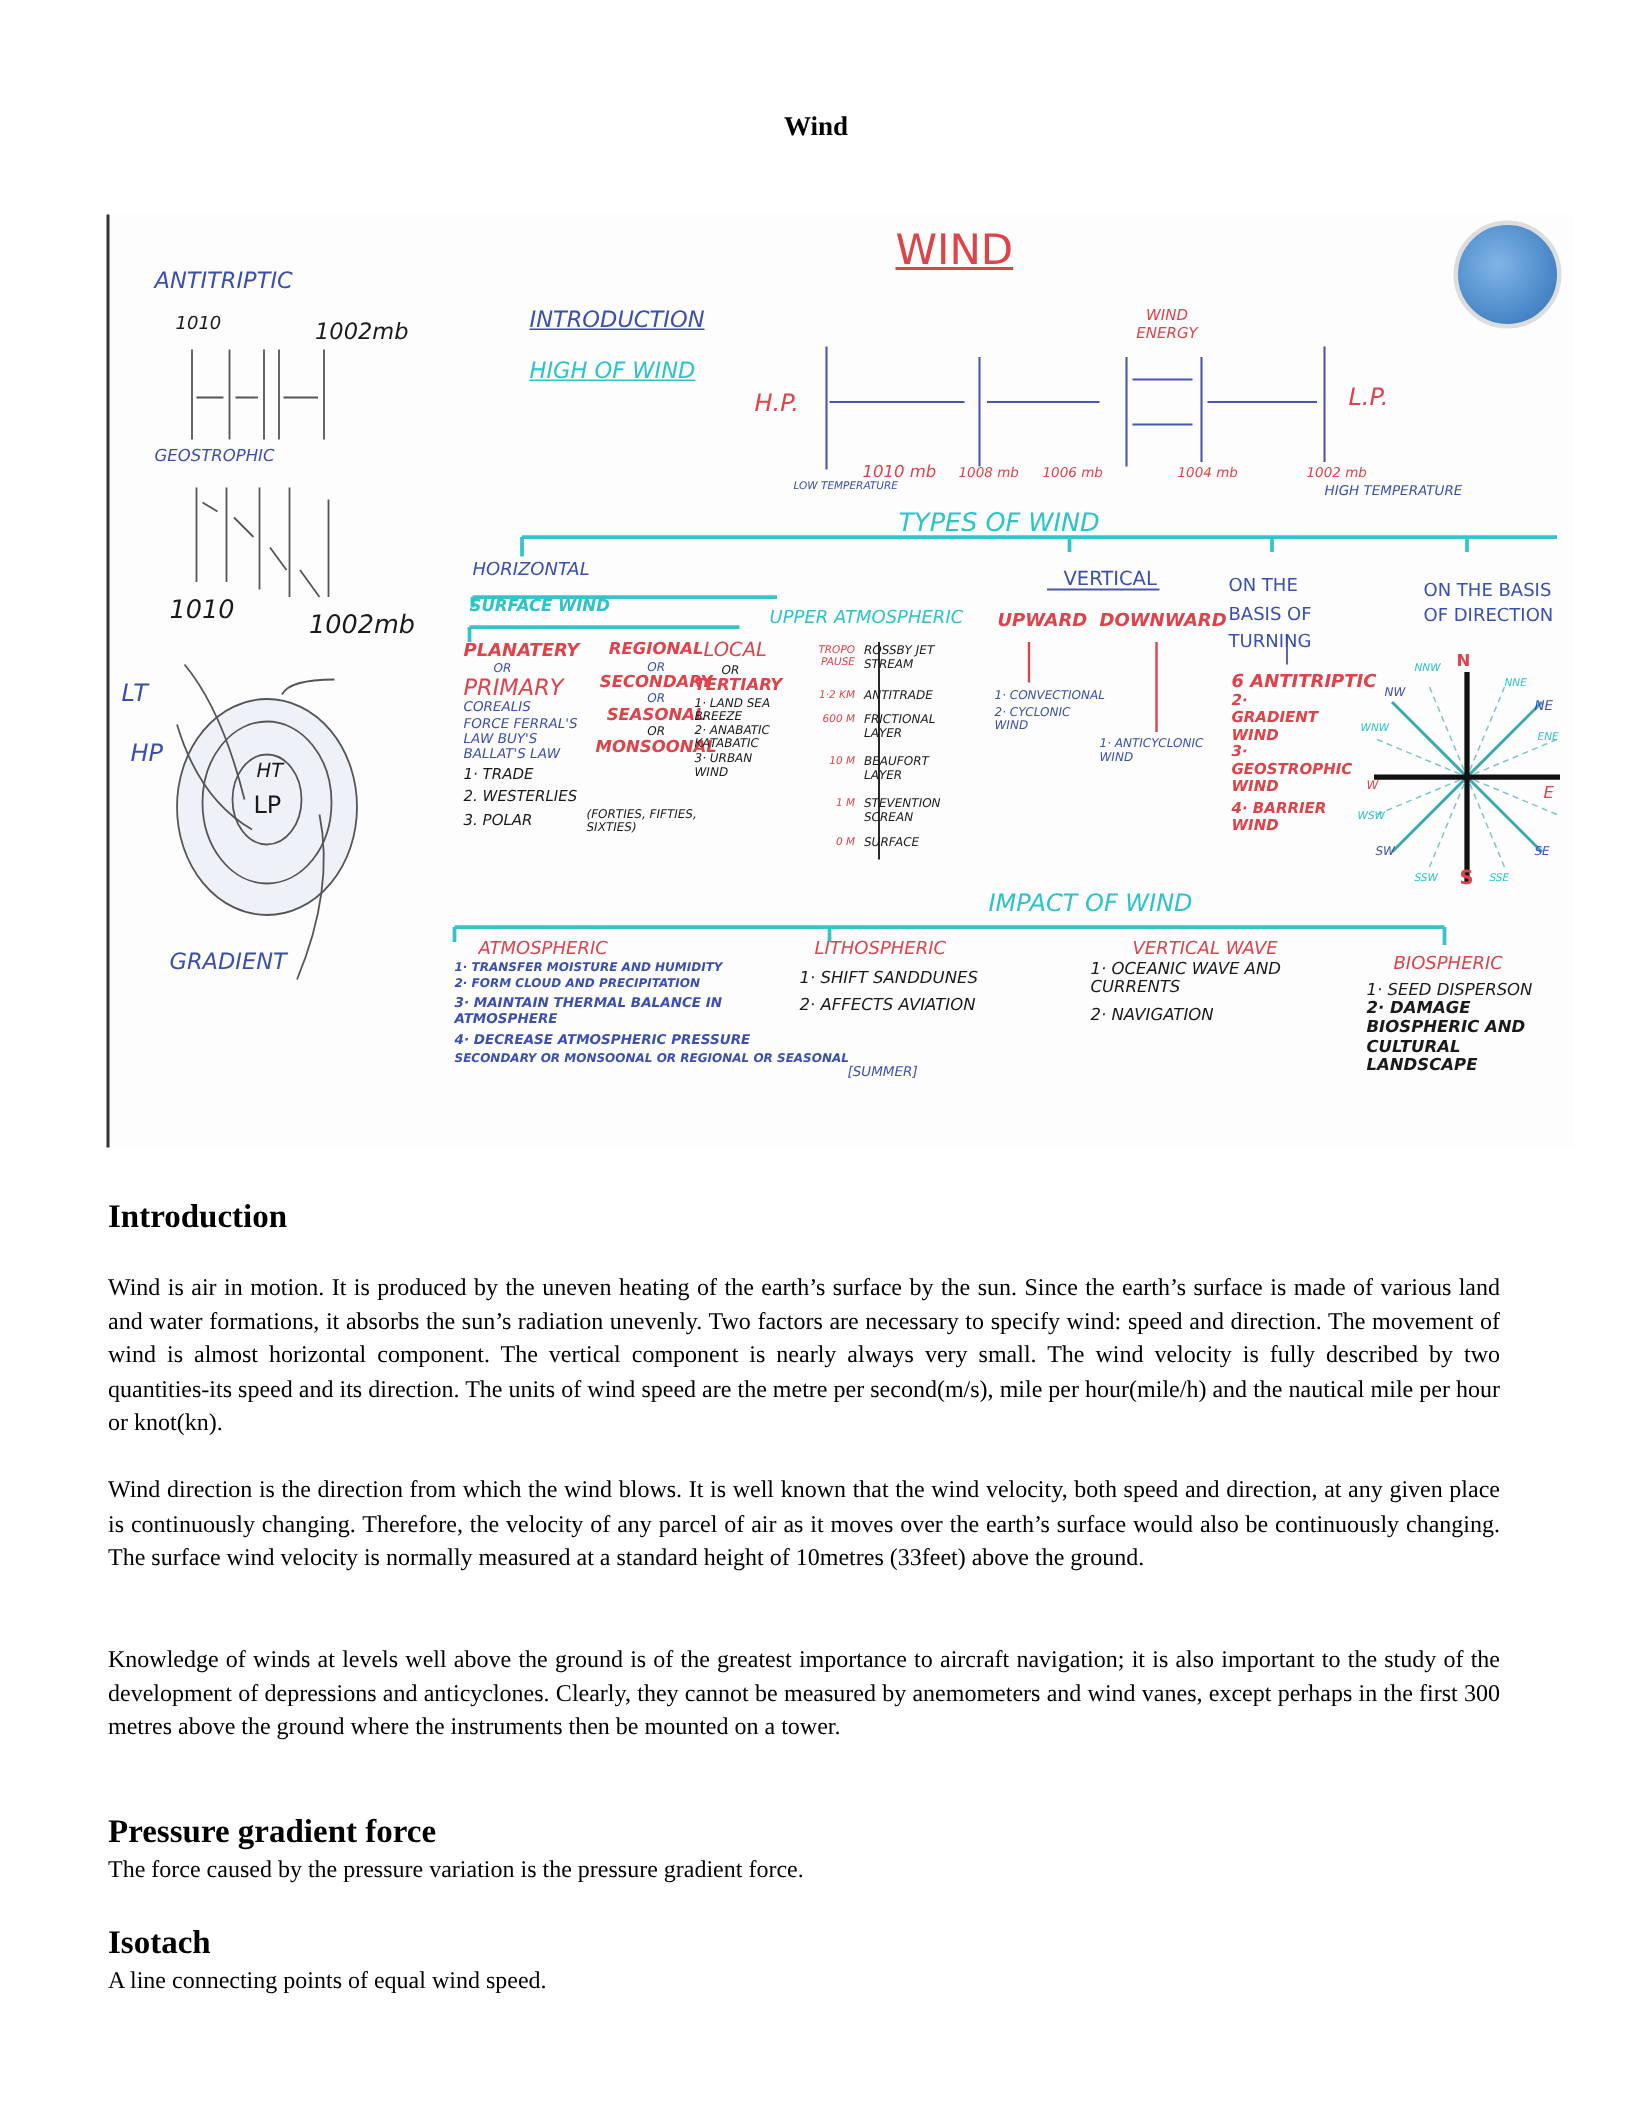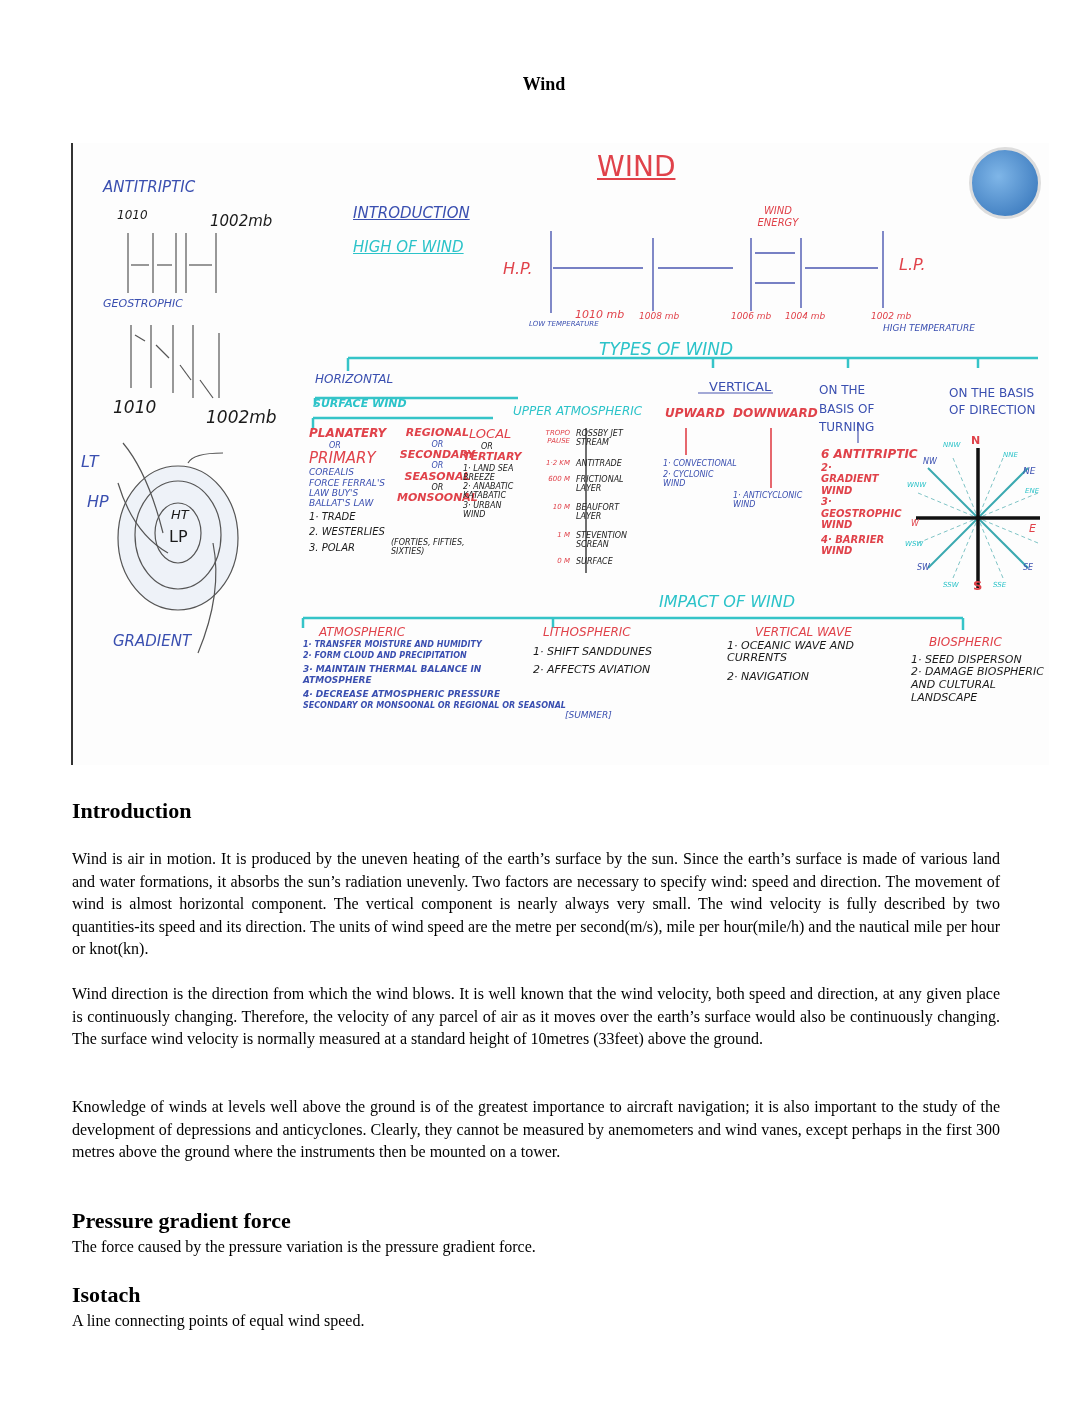--- a/index.html
+++ b/index.html
@@ -123,21 +123,21 @@
   <div class="hw blue" style="left:40px;top:490px;font-size:15px;">GRADIENT</div>
 
   <div class="hw blue ul" style="left:280px;top:62px;font-size:15px;">INTRODUCTION</div>
   <div class="hw cyan ul" style="left:280px;top:96px;font-size:15px;">HIGH OF WIND</div>
 
   <div class="hw red" style="left:430px;top:117px;font-size:16px;">H.P.</div>
   <div class="hw red" style="left:826px;top:113px;font-size:16px;">L.P.</div>
   <div class="hw red" style="left:680px;top:62px;font-size:10px;white-space:normal;width:50px;text-align:center;">WIND ENERGY</div>
   <div class="hw red" style="left:466px;top:166px;font-size:11px;margin-left:36px;">1010 mb</div>
   <div class="hw red" style="left:566px;top:168px;font-size:9px;">1008 mb</div>
-  <div class="hw red" style="left:658px;top:168px;font-size:9px;">1006 mb</div>
+  <div class="hw red" style="left:622px;top:168px;font-size:9px;">1006 mb</div>
   <div class="hw red" style="left:712px;top:168px;font-size:9px;">1004 mb</div>
   <div class="hw red" style="left:798px;top:168px;font-size:9px;">1002 mb</div>
   <div class="hw blue" style="left:456px;top:177px;font-size:7px;">LOW TEMPERATURE</div>
   <div class="hw blue" style="left:810px;top:180px;font-size:9px;">HIGH TEMPERATURE</div>
 
   <div class="hw cyan" style="left:526px;top:197px;font-size:17px;">TYPES OF WIND</div>
   <div class="hw blue" style="left:242px;top:230px;font-size:12px;">HORIZONTAL</div>
   <div class="hw cyan" style="left:240px;top:255px;font-size:11px;font-weight:bold;">SURFACE WIND</div>
   <div class="hw cyan" style="left:440px;top:262px;font-size:12px;">UPPER ATMOSPHERIC</div>
 
@@ -253,21 +253,21 @@
 
   <div style="position:absolute;left:654px;top:483px;">
     <div class="hw red" style="position:static;font-size:12px;padding-left:28px;">VERTICAL WAVE</div>
     <div class="hw black" style="position:static;font-size:11px;white-space:normal;width:150px;">1· OCEANIC WAVE AND CURRENTS</div>
     <div class="hw black" style="position:static;font-size:11px;margin-top:6px;">2· NAVIGATION</div>
   </div>
 
   <div style="position:absolute;left:838px;top:493px;">
     <div class="hw red" style="position:static;font-size:12px;padding-left:18px;">BIOSPHERIC</div>
     <div class="hw black" style="position:static;font-size:11px;margin-top:4px;">1· SEED DISPERSON</div>
-    <div class="hw black" style="position:static;font-size:11px;white-space:normal;width:140px;">2· DAMAGE BIOSPHERIC AND CULTURAL LANDSCAPE</div>
+    <div class="hw black" style="position:static;font-size:11px;white-space:normal;width:140px;font-weight:bold;">2· DAMAGE BIOSPHERIC AND CULTURAL LANDSCAPE</div>
   </div>
 </div>
 
 <div class="h2" style="top:798px;">Introduction</div>
 <p class="para" style="top:848px;margin:0;">Wind is air in motion. It is produced by the uneven heating of the earth’s surface by the sun. Since the earth’s surface is made of various land and water formations, it absorbs the sun’s radiation unevenly. Two factors are necessary to specify wind: speed and direction. The movement of wind is almost horizontal component. The vertical component is nearly always very small. The wind velocity is fully described by two quantities-its speed and its direction. The units of wind speed are the metre per second(m/s), mile per hour(mile/h) and the nautical mile per hour or knot(kn).</p>
 <p class="para" style="top:983px;margin:0;">Wind direction is the direction from which the wind blows. It is well known that the wind velocity, both speed and direction, at any given place is continuously changing. Therefore, the velocity of any parcel of air as it moves over the earth’s surface would also be continuously changing. The surface wind velocity is normally measured at a standard height of 10metres (33feet) above the ground.</p>
 <p class="para" style="top:1096px;margin:0;">Knowledge of winds at levels well above the ground is of the greatest importance to aircraft navigation; it is also important to the study of the development of depressions and anticyclones. Clearly, they cannot be measured by anemometers and wind vanes, except perhaps in the first 300 metres above the ground where the instruments then be mounted on a tower.</p>
 
 <div class="h2" style="top:1208px;">Pressure gradient force</div>
 <p class="para" style="top:1236px;margin:0;">The force caused by the pressure variation is the pressure gradient force.</p>

